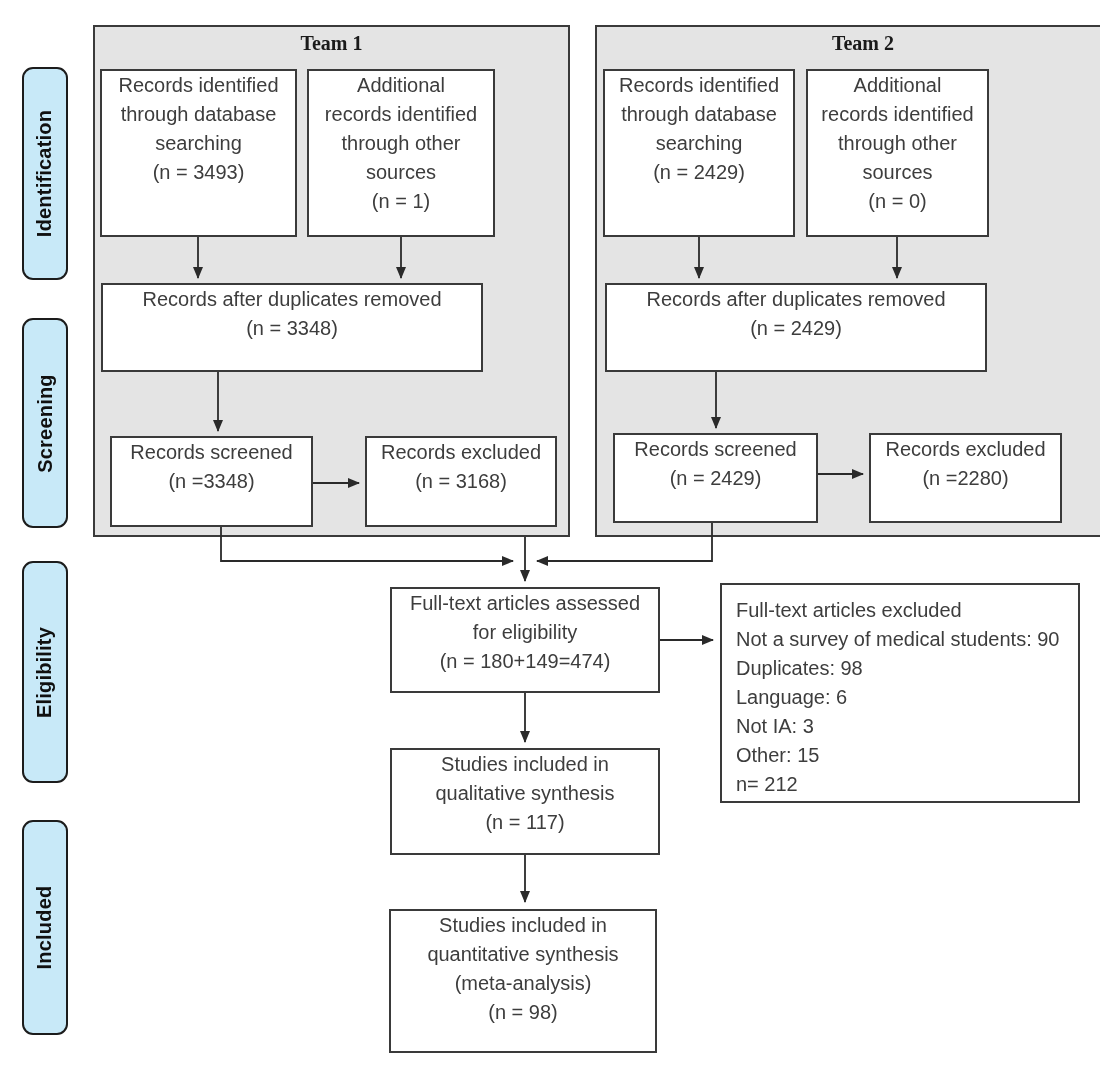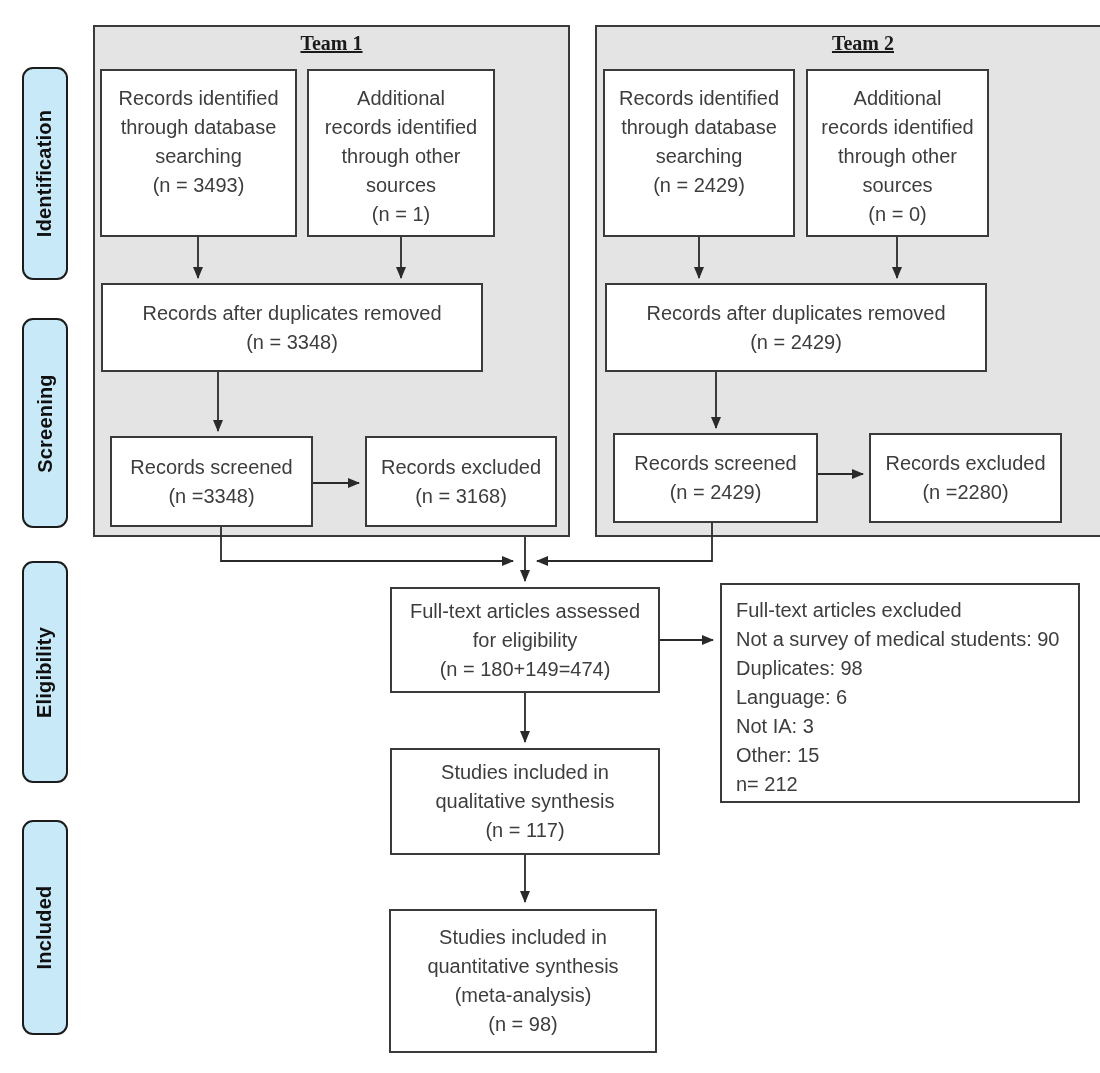--- a/index.html
+++ b/index.html
@@ -42,38 +42,36 @@
   .panel-title {
     position: absolute;
     top: 5px;
     left: 0;
     width: 100%;
     text-align: center;
     font-family: "Liberation Serif", "DejaVu Serif", serif;
     font-weight: bold;
     font-size: 20px;
     color: #1a1a1a;
-    text-decoration: underline;
   }
   
   .node {
     position: absolute;
     background: #ffffff;
     border: 2px solid #3a3a3a;
     box-sizing: border-box;
     display: flex;
-    align-items: center;
     justify-content: center;
     text-align: center;
     font-size: 20px;
     line-height: 29px;
     color: #3d3d3d;
   }
   .node .node-text { white-space: pre-line; }
-  .node.top-align { align-items: flex-start; padding-top: 13px; }
+  .node.top-align { align-items: flex-start; }
   .node.left-align {
     align-items: flex-start;
     justify-content: flex-start;
     text-align: left;
     padding: 11px 2px 0 14px;
   }
   
   svg.connectors {
     position: absolute;
     left: 0; top: 0;

